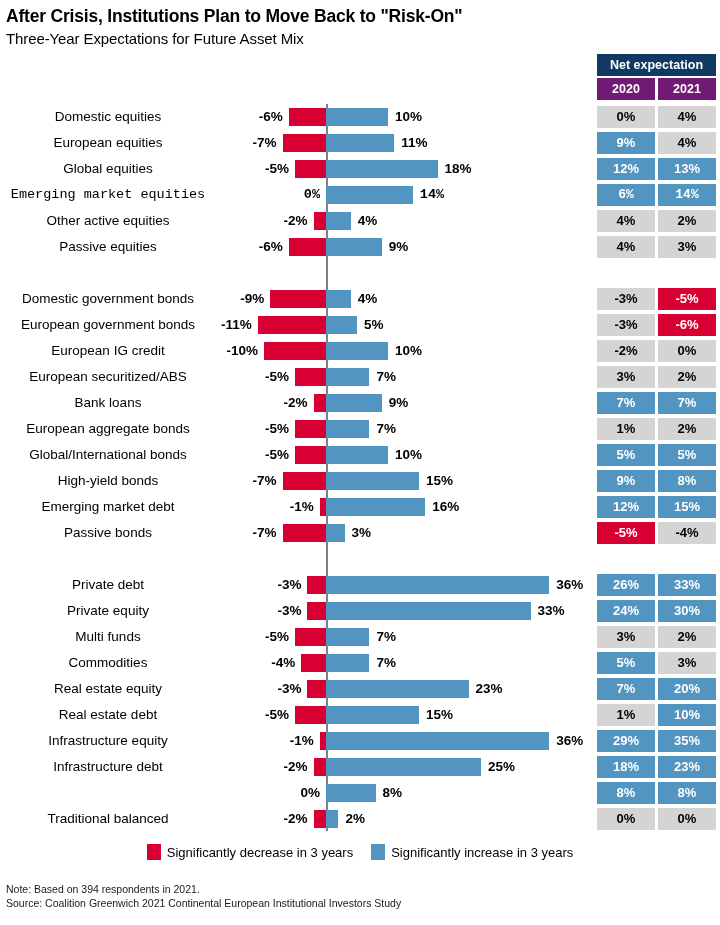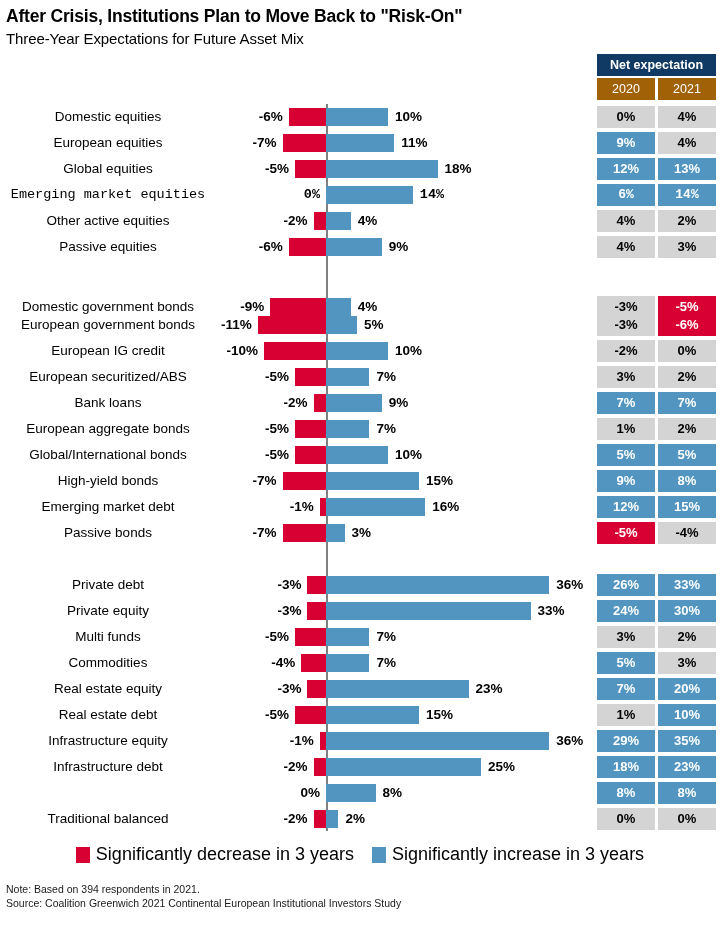--- a/index.html
+++ b/index.html
@@ -49,24 +49,24 @@
     font-weight: bold;
     display: flex;
     align-items: center;
     justify-content: center;
   }
   .year-head {
     position: absolute;
     top: 78px;
     width: 58px;
     height: 22px;
-    background: #a16207;
+    background: #701a75;
     color: #ffffff;
     font-size: 12.5px;
-    font-weight: normal;
+    font-weight: bold;
     display: flex;
     align-items: center;
     justify-content: center;
   }
   #year-2020 { left: 597px; }
   #year-2021 { left: 658px; }
 
   
   #plot {
     position: absolute;
@@ -152,21 +152,21 @@
   
   #legend {
     position: absolute;
     left: 0;
     top: 844px;
     width: 720px;
     display: flex;
     justify-content: center;
     align-items: center;
     gap: 18px;
-    font-size: 18px;
+    font-size: 13px;
   }
   .legend-item {
     display: flex;
     align-items: center;
     gap: 6px;
     white-space: nowrap;
   }
   .swatch {
     width: 14px;
     height: 16px;
@@ -244,21 +244,21 @@
     </div>
     <div class="row" style="top: 130px;">
       <div class="row-label">Passive equities</div>
       <div class="neg-value" style="right: 437.2px;">-6%</div>
       <div class="bar-neg" style="left: 288.8px; width: 37.2px;"></div>
       <div class="bar-pos" style="left: 326px; width: 55.8px;"></div>
       <div class="pos-value" style="left: 388.8px;">9%</div>
       <div class="cell cell-2020 c-grey">4%</div>
       <div class="cell cell-2021 c-grey">3%</div>
     </div>
-    <div class="row" style="top: 182px; margin-top: 8px;">
+    <div class="row" style="top: 182px;">
       <div class="row-label">Domestic government bonds</div>
       <div class="neg-value" style="right: 455.8px;">-9%</div>
       <div class="bar-neg" style="left: 270.2px; width: 55.8px;"></div>
       <div class="bar-pos" style="left: 326px; width: 24.8px;"></div>
       <div class="pos-value" style="left: 357.8px;">4%</div>
       <div class="cell cell-2020 c-grey">-3%</div>
       <div class="cell cell-2021 c-red">-5%</div>
     </div>
     <div class="row" style="top: 208px;">
       <div class="row-label">European government bonds</div>

